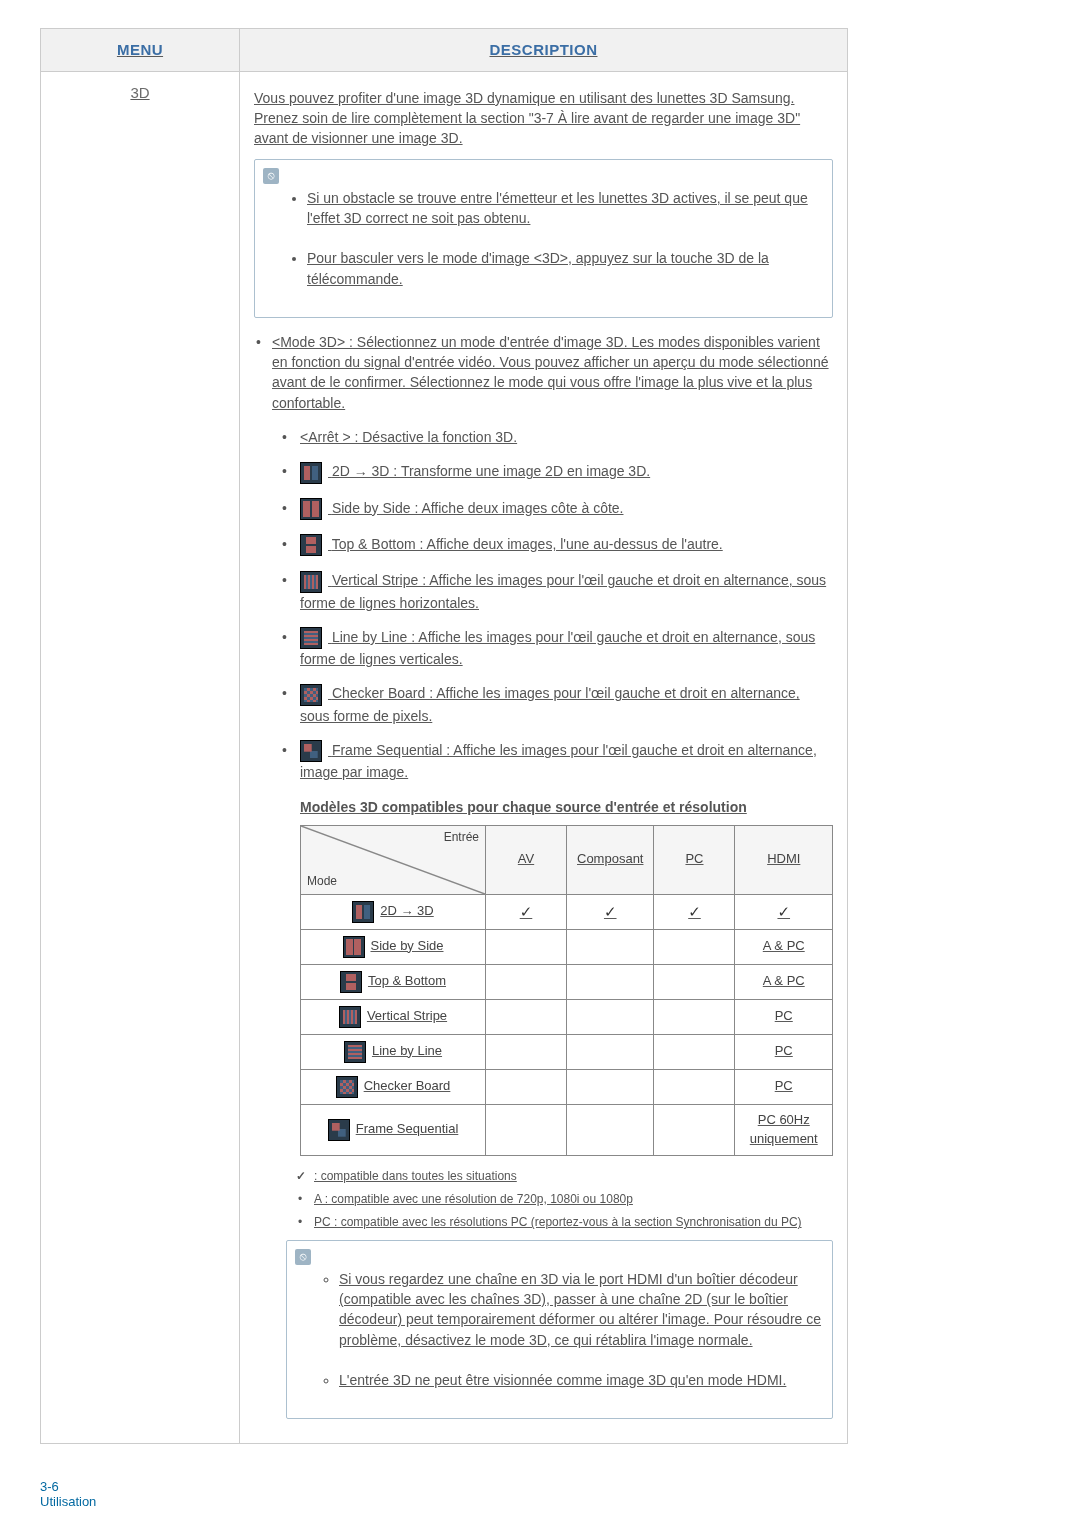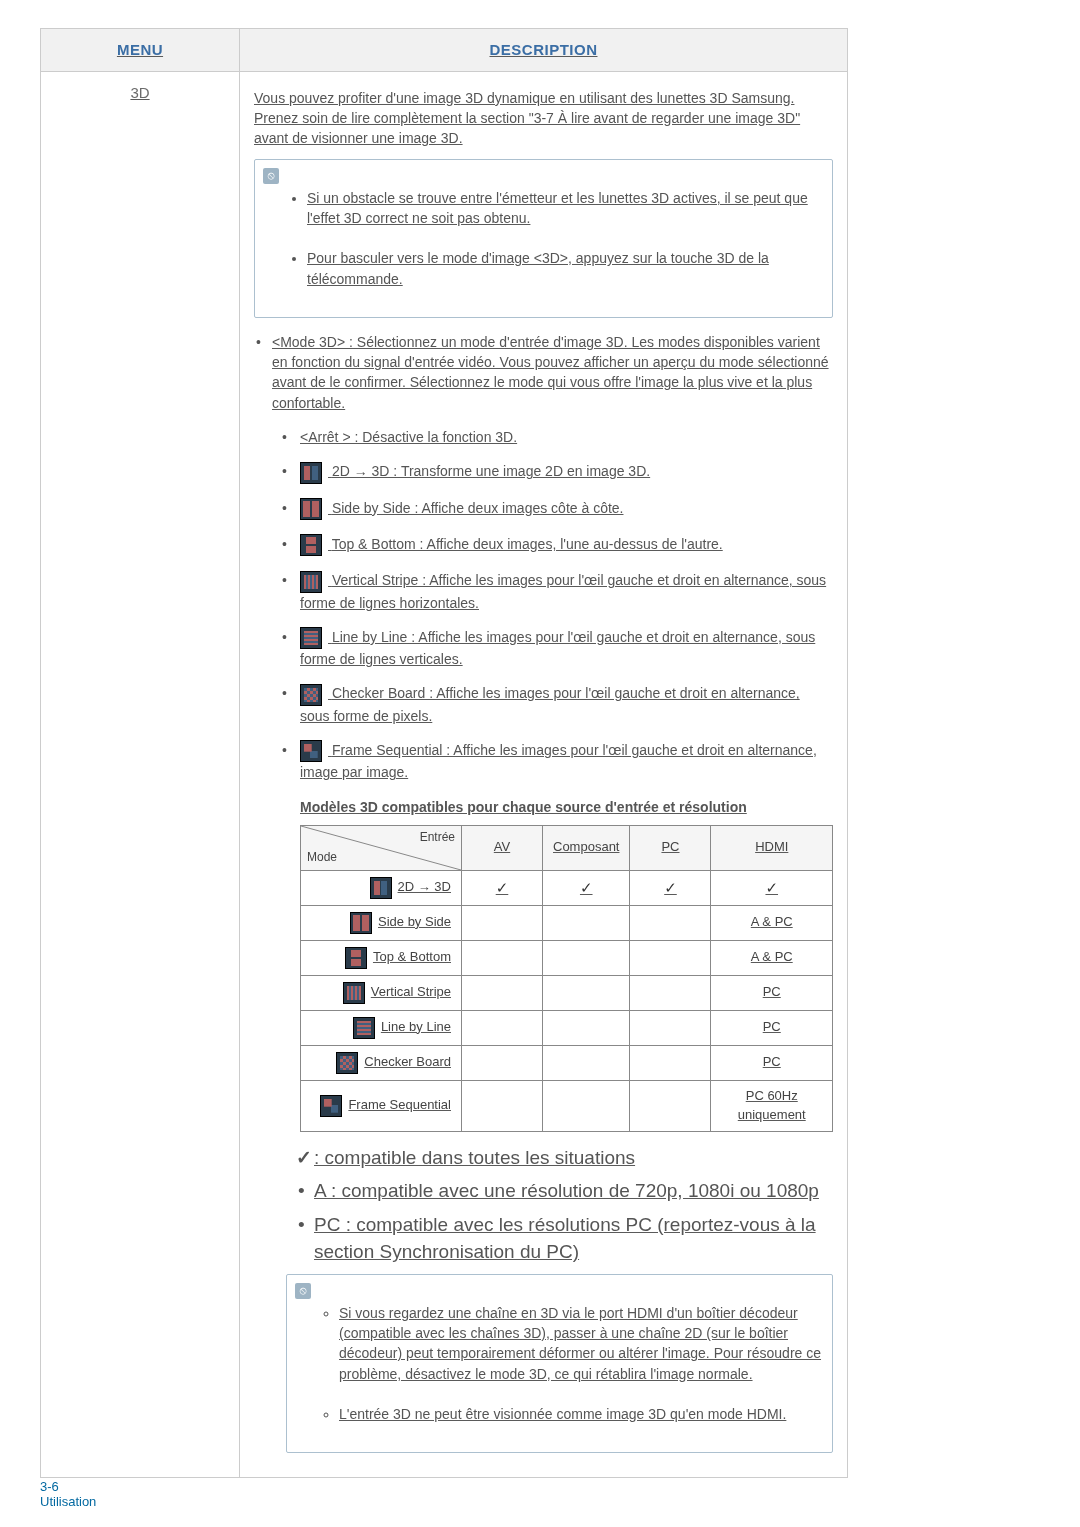--- a/index.html
+++ b/index.html
@@ -190,31 +190,31 @@
     border: 1px solid #888;
     padding: 6px 10px;
     text-align: center;
     min-width: 60px;
   }
   table.inner th {
     background: #f5f5f5;
     font-weight: normal;
   }
   table.inner .mode-col {
-    text-align: right;
+    text-align: center;
     min-width: 140px;
     white-space: nowrap;
   }
   .diag-header {
     width: 160px;
     height: 44px;
     position: relative;
     text-align: right;
     font-weight: normal;
-    padding: 0 !important;
+    padding: 12px !important;
     background:#fff;
   }
   .diag-header svg {
     position: absolute; inset:0; width:100%; height:100%;
   }
   .diag-top {
     position: absolute;
     top: 3px; right: 6px;
     font-size: 12px;
   }
@@ -223,21 +223,21 @@
     bottom: 3px; left: 6px;
     font-size: 12px;
   }
   .check-mark::before {
     content: "✓";
     font-size: 15px;
     color: #333;
   }
   .footnotes {
     margin: 2px 0 0 14px;
-    font-size: 19px;
+    font-size: 12px;
   }
   .footnotes ul {
     list-style: none;
     margin: 0; padding: 0;
   }
   .footnotes li {
     position: relative;
     padding-left: 28px;
     margin: 6px 0;
   }

